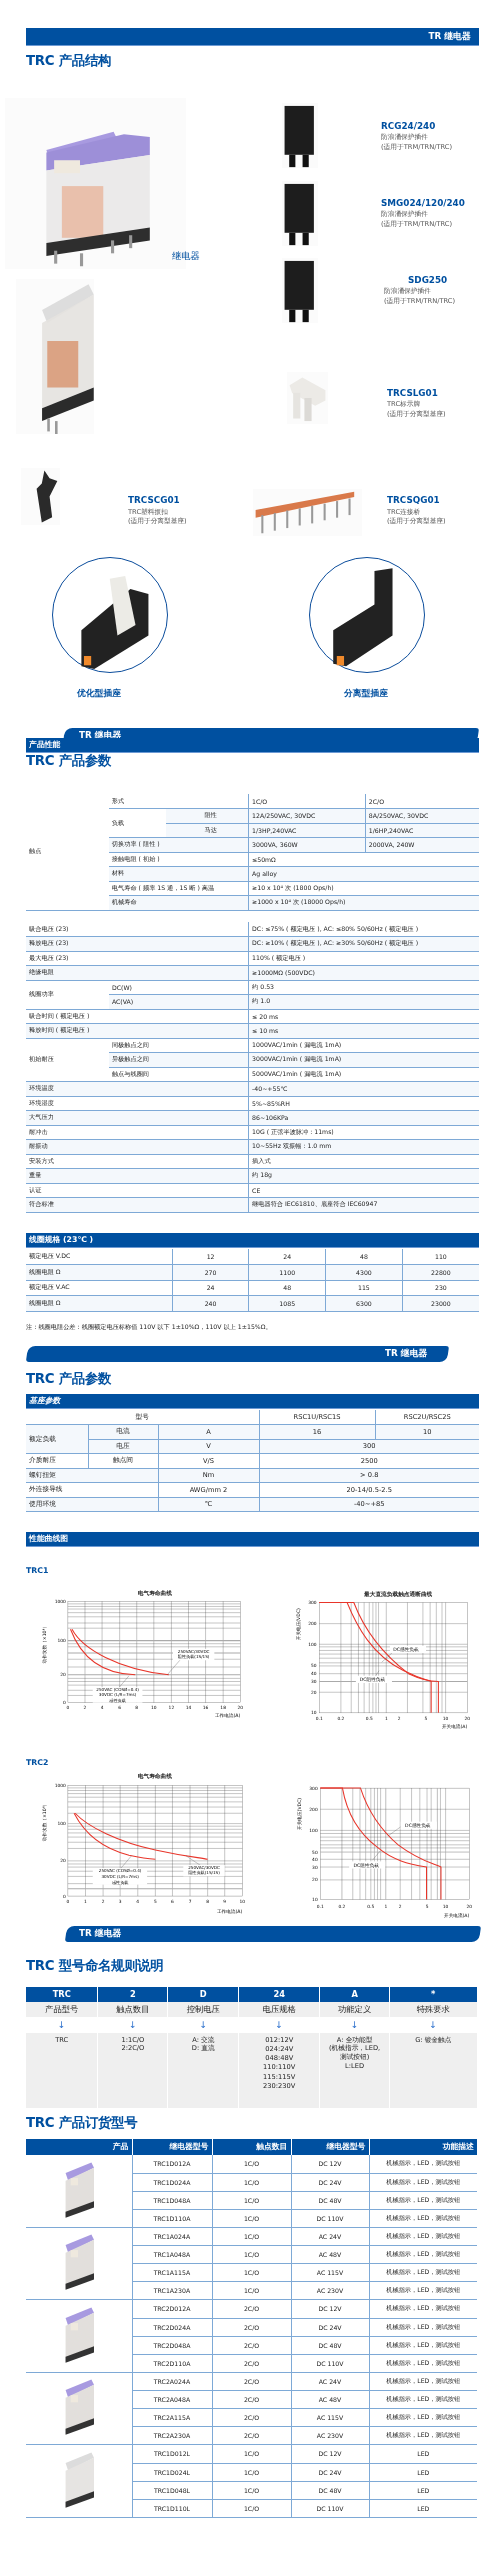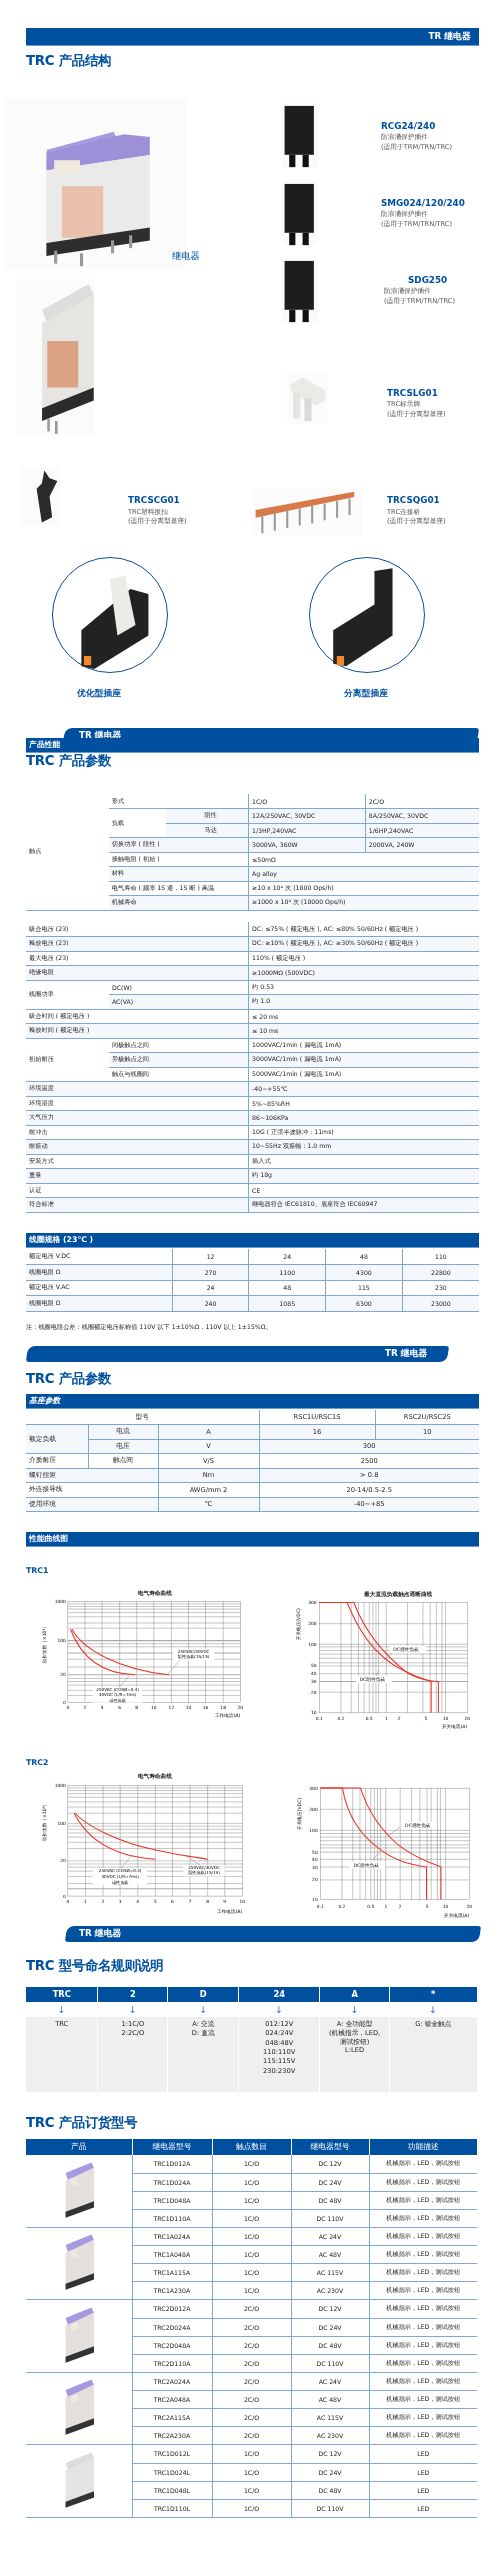--- a/index.html
+++ b/index.html
@@ -22,21 +22,21 @@
   .vr { border-left: 0.5px solid #7ea9d6; }
   .c { text-align: center; }
   .note { left: 26px; font-size: 6.2px; }
   .chart-title { font-size: 5.7px; font-weight: bold; text-align: center; }
   svg text { font-family: "DejaVu Sans", sans-serif; }
   .naming th { background: #0050a0; color: #fff; font-weight: bold; font-size: 8.3px; height: 14.5px; border-right: 1px solid #fff; border-bottom: none; }
   .naming td { background: #efefef; border-right: 1px solid #fff; border-bottom: none; text-align: center; font-size: 6.7px; vertical-align: top; }
   .naming tr.lbl td { height: 15.5px; vertical-align: middle; font-size: 8.3px; }
   .naming tr.arr td { background: #fff; height: 15.5px; vertical-align: middle; color: #2a6fcc; font-size: 9.3px; }
   .naming tr.vals td { height: 75px; padding-top: 3.1px; line-height: 8.8px; }
-  .order th { background: #0050a0; color: #fff; font-weight: normal; font-size: 7.8px; height: 15.5px; border-right: 0.5px solid #fff; border-bottom: none; }
+  .order th { background: #0050a0; color: #fff; font-weight: bold; font-size: 7.8px; height: 15.5px; border-right: 0.5px solid #fff; border-bottom: none; text-align: right; }
   .order td { height: 18px; text-align: center; font-size: 6.2px; border-right: 0.5px solid #7ea9d6; }
   .relay-pic { width: 47px; height: 62px; margin: auto; position: relative; }
 </style>
 </head>
 <body>
 
 <div class="abs banner-top">TR 继电器</div>
 <div class="abs section-title" style="top:52px;">TRC 产品结构</div>
 
 <div class="abs pic" style="left:5.2px;top:98px;width:181px;height:171px;">
@@ -687,20 +687,28 @@
     </colgroup>
   <tbody>
       <tr>
     <th>TRC</th>
     <th>2</th>
     <th>D</th>
     <th>24</th>
     <th>A</th>
     <th style="border-right:none">*</th>
   </tr>
+  <tr class="lbl">
+    <td>产品型号</td>
+    <td>触点数目</td>
+    <td>控制电压</td>
+    <td>电压规格</td>
+    <td>功能定义</td>
+    <td style="border-right:none">特殊要求</td>
+  </tr>
   <tr class="arr">
     <td>↓</td>
     <td>↓</td>
     <td>↓</td>
     <td>↓</td>
     <td>↓</td>
     <td>↓</td>
   </tr>
   <tr class="vals">
     <td>

